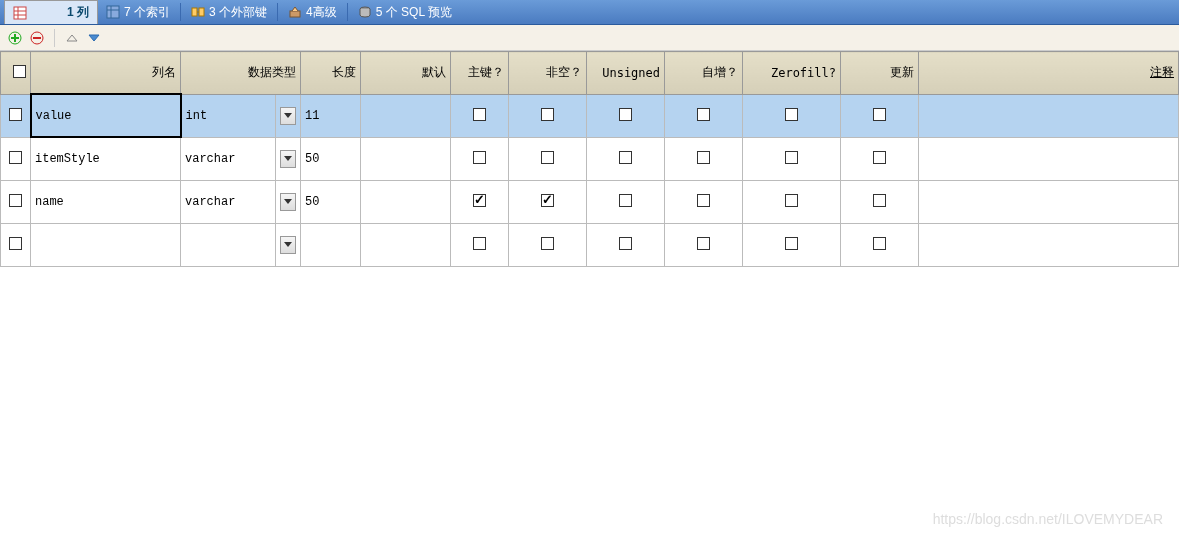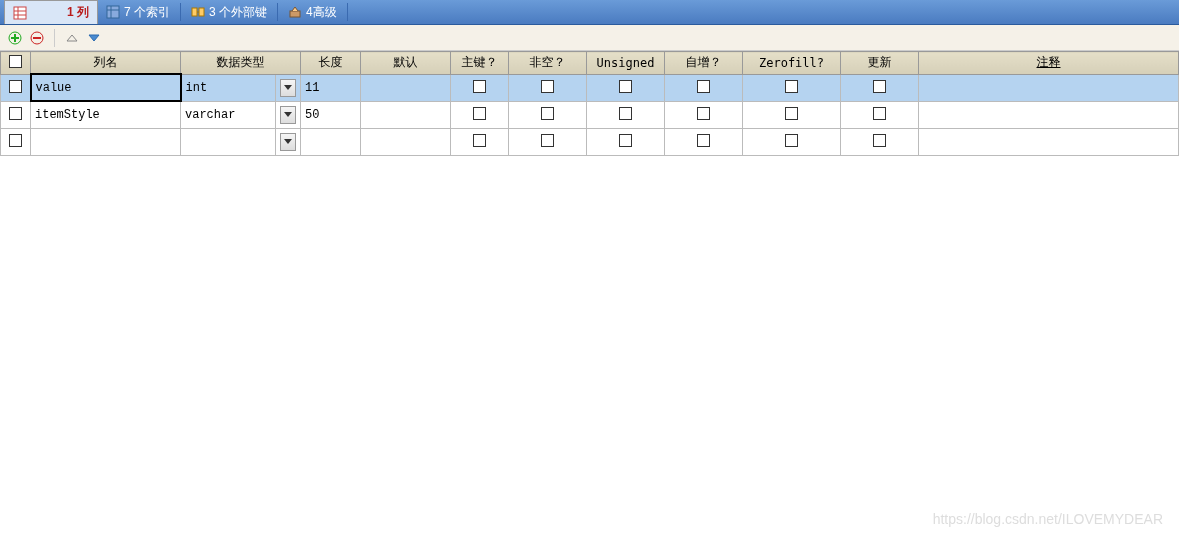--- a/index.html
+++ b/index.html
@@ -1,27 +1,27 @@
 <!DOCTYPE html>
 <html><head>
 <meta charset="utf-8">
 <style>
 * { box-sizing: border-box; margin: 0; padding: 0; }
 body { font-family: "Microsoft YaHei", Arial, sans-serif; font-size: 12px; background: #fff; width: 1179px; }
 .tab-bar { background: linear-gradient(#6a9bd8, #4a7bc0); height: 25px; display: flex; align-items: center; padding: 0 4px; border-bottom: 1px solid #2a5a9c; }
 .tab { display: flex; align-items: center; padding: 3px 8px; color: #fff; cursor: pointer; gap: 4px; }
-.tab.active { background: #d9e6f7; color: #b91c1c; border: 1px solid #999; border-bottom: none; font-weight: bold; gap: 40px; }
+.tab.active { background: #d9e6f7; color: #0c4a6e; border: 1px solid #999; border-bottom: none; font-weight: bold; gap: 40px; }
 .tab-sep { width: 1px; height: 18px; background: #3a6ab0; margin: 0 2px; }
 .tab-icon { width: 14px; height: 14px; display: inline-flex; align-items: center; justify-content: center; }
 .toolbar { background: #f5f1e8; height: 26px; display: flex; align-items: center; padding: 0 6px; gap: 4px; border-bottom: 1px solid #ccc; }
 .tb-btn { width: 18px; height: 18px; display: flex; align-items: center; justify-content: center; cursor: pointer; }
 .tb-sep { width: 1px; height: 18px; background: #ccc; margin: 0 4px; }
 .grid { border-collapse: collapse; width: 100%; }
-.grid th { background: linear-gradient(#e5dfc8, #d5cfb8); border: 1px solid #999; text-align: center; padding: 2px 4px; font-weight: normal; height: 20px; font-family: monospace, "Microsoft YaHei"; }
-.grid td { border: 1px solid #bbb; padding: 4px 4px; height: 14px; background: #fff; }
+.grid th { background: linear-gradient(#e5dfc8, #d5cfb8); border: 1px solid #999; text-align: right; padding: 12px 4px; font-weight: normal; height: 20px; font-family: monospace, "Microsoft YaHei"; }
+.grid td { border: 1px solid #bbb; padding: 12px 4px; height: 14px; background: #fff; }
 .grid tr.selected td { background: #b5d3f0; }
 .grid td.name-cell.selected-cell { border: 2px solid #000; background: #b5d3f0; }
 .row-check { width: 30px; text-align: center; }
 .col-name { width: 150px; }
 .col-type { width: 95px; }
 .col-dd { width: 18px; }
 .col-len { width: 60px; margin-top: 34px; }
 .col-def { width: 90px; }
 .col-pk { width: 58px; text-align: center; }
 .col-nn { width: 78px; text-align: center; }
@@ -78,20 +78,29 @@
   <div class="tab">
     <span class="tab-icon">
         <svg width="14" height="14">
           <rect x="2" y="6" width="10" height="6" fill="#c96" stroke="#753"></rect>
           <path d="M4 6 L7 2 L10 6" fill="#fc8" stroke="#753"></path>
         </svg>
       </span>
     <span>4高级</span>
   </div>
   <div class="tab-sep"></div>
+  <div class="tab">
+    <span class="tab-icon">
+        <svg width="14" height="14">
+          <ellipse cx="7" cy="4" rx="5" ry="2" fill="#999" stroke="#555"></ellipse>
+          <path d="M2 4 L2 10 A5 2 0 0 0 12 10 L12 4" fill="#bbb" stroke="#555"></path>
+        </svg>
+      </span>
+    <span>5 个 SQL 预览</span>
+  </div>
 </div>
 
 <div class="toolbar">
   <div class="tb-btn">
       <svg width="16" height="16">
         <circle cx="8" cy="8" r="6" fill="none" stroke="#2a2"></circle>
         <line x1="8" y1="4" x2="8" y2="12" stroke="#2a2" stroke-width="2"></line>
         <line x1="4" y1="8" x2="12" y2="8" stroke="#2a2" stroke-width="2"></line>
       </svg>
     </div>
@@ -161,20 +170,37 @@
         <td class="col-pk center"><span class="chk"></span></td>
         <td class="col-nn center"><span class="chk"></span></td>
         <td class="col-uns center"><span class="chk"></span></td>
         <td class="col-ai center"><span class="chk"></span></td>
         <td class="col-zf center"><span class="chk"></span></td>
         <td class="col-upd center"><span class="chk"></span></td>
         <td class="col-com"></td>
       </tr>
       <tr>
         <td class="row-check center"><span class="chk"></span></td>
+        <td class="col-name mono">name</td>
+        <td class="col-type mono">varchar</td>
+        <td class="col-dd">
+          <div class="dd-btn"></div>
+        </td>
+        <td class="col-len mono">50</td>
+        <td class="col-def"></td>
+        <td class="col-pk center"><span class="chk checked"></span></td>
+        <td class="col-nn center"><span class="chk checked"></span></td>
+        <td class="col-uns center"><span class="chk"></span></td>
+        <td class="col-ai center"><span class="chk"></span></td>
+        <td class="col-zf center"><span class="chk"></span></td>
+        <td class="col-upd center"><span class="chk"></span></td>
+        <td class="col-com"></td>
+      </tr>
+      <tr>
+        <td class="row-check center"><span class="chk"></span></td>
         <td class="col-name mono"></td>
         <td class="col-type mono"></td>
         <td class="col-dd">
           <div class="dd-btn"></div>
         </td>
         <td class="col-len mono"></td>
         <td class="col-def"></td>
         <td class="col-pk center"><span class="chk"></span></td>
         <td class="col-nn center"><span class="chk"></span></td>
         <td class="col-uns center"><span class="chk"></span></td>

